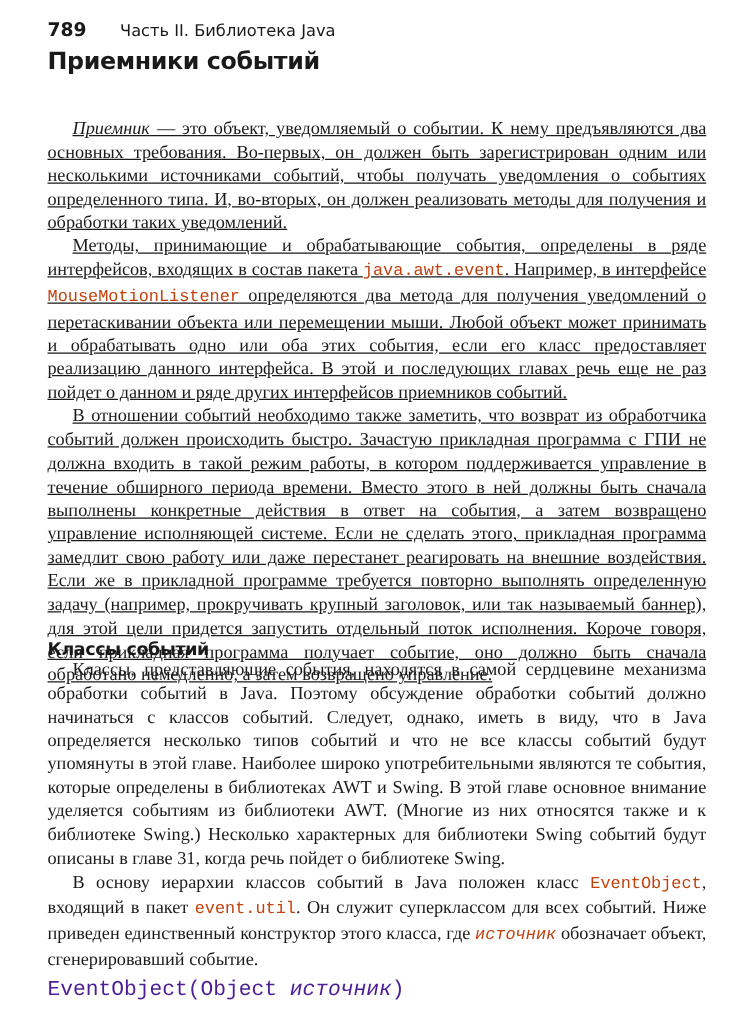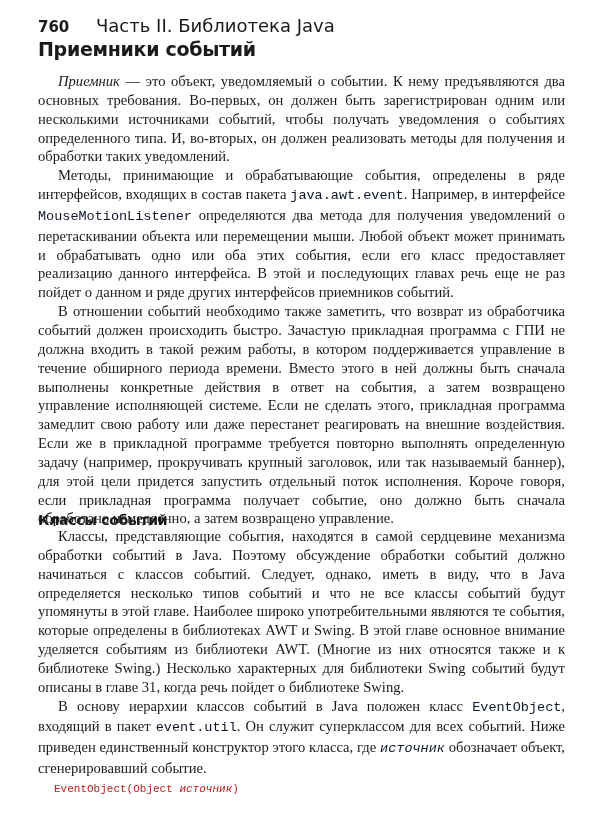--- a/index.html
+++ b/index.html
@@ -1,37 +1,37 @@
 <!DOCTYPE html>
 <html><head>
 <meta charset="utf-8">
 <style>
   html, body { margin: 0; padding: 0; background: #ffffff; }
   body { width: 600px; height: 827px; position: relative; overflow: hidden; color: #1a1a1a; }
   .page { position: absolute; left: 38px; top: 0; width: 527px; }
   .running-head { position: absolute; top: 15px; left: 0; font-family: "DejaVu Sans", sans-serif; font-size: 13px; display: flex; align-items: baseline; }
   .page-num { font-weight: bold; font-size: 15px; width: 58px; }
-  .head-title { font-size: 18px; }
+  .head-title { font-size: 13px; }
   h1 { font-family: "DejaVu Sans", sans-serif; font-weight: bold; margin: 0; position: absolute; left: 0; letter-spacing: -0.3px; }
   .h1a { top: 38px; font-size: 19px; }
   .h1b { top: 512px; font-size: 14px; }
   .body-text { position: absolute; left: 0; width: 527px; font-family: "Liberation Serif", serif; font-size: 14.6px; line-height: 18.85px; text-align: justify; }
   .body-text p { margin: 0; text-indent: 20px; }
-  .block1 { top: 72px; }
+  .block1 { top: 94px; text-decoration: underline; }
   .block2 { top: 527px; }
-  .mono { font-family: "Liberation Mono", monospace; font-size: 13.5px; color: #0f172a; }
+  .mono { font-family: "Liberation Mono", monospace; font-size: 13.5px; color: #c2410c; }
   .it { font-style: italic; }
-  .code-line { position: absolute; left: 16px; top: 783px; font-family: "Liberation Mono", monospace; font-size: 11px; color: #b91c1c; }
+  .code-line { position: absolute; left: 0; top: 783px; font-family: "Liberation Mono", monospace; font-size: 17px; color: #4c1d95; }
 </style>
 </head>
 <body>
 
 <div class="page">
   <div class="running-head">
-    <span class="page-num">760</span>
+    <span class="page-num">789</span>
     <span class="head-title">Часть II. Библиотека Java</span>
   </div>
 
   <h1 class="h1a">Приемники событий</h1>
 
   <div class="body-text block1">
     <p><span class="it">Приемник</span><span> — это объект, уведомляемый о событии. К нему предъявляются два основных требования. Во-первых, он должен быть зарегистрирован одним или несколькими источниками событий, чтобы получать уведомления о событиях определенного типа. И, во-вторых, он должен реализовать методы для получения и обработки таких уведомлений.</span></p>
     <p><span>Методы, принимающие и обрабатывающие события, определены в ряде интерфейсов, входящих в состав пакета </span><span class="mono">java.awt.event</span><span>. Например, в интерфейсе </span><span class="mono">MouseMotionListener</span><span> определяются два метода для получения уведомлений о перетаскивании объекта или перемещении мыши. Любой объект может принимать и обрабатывать одно или оба этих события, если его класс предоставляет реализацию данного интерфейса. В этой и последующих главах речь еще не раз пойдет о данном и ряде других интерфейсов приемников событий.</span></p>
     <p><span>В отношении событий необходимо также заметить, что возврат из обработчика событий должен происходить быстро. Зачастую прикладная программа с ГПИ не должна входить в такой режим работы, в котором поддерживается управление в течение обширного периода времени. Вместо этого в ней должны быть сначала выполнены конкретные действия в ответ на события, а затем возвращено управление исполняющей системе. Если не сделать этого, прикладная программа замедлит свою работу или даже перестанет реагировать на внешние воздействия. Если же в прикладной программе требуется повторно выполнять определенную задачу (например, прокручивать крупный заголовок, или так называемый баннер), для этой цели придется запустить отдельный поток исполнения. Короче говоря, если прикладная программа получает событие, оно должно быть сначала обработано немедленно, а затем возвращено управление.</span></p>
   </div>

